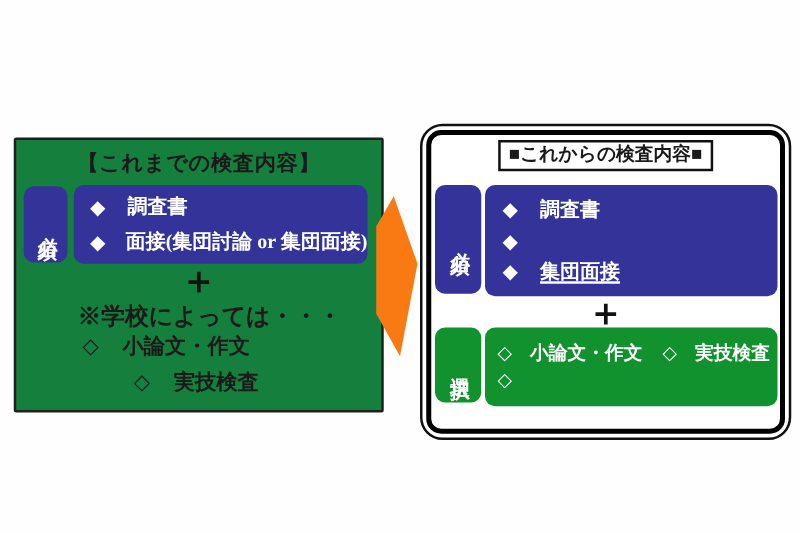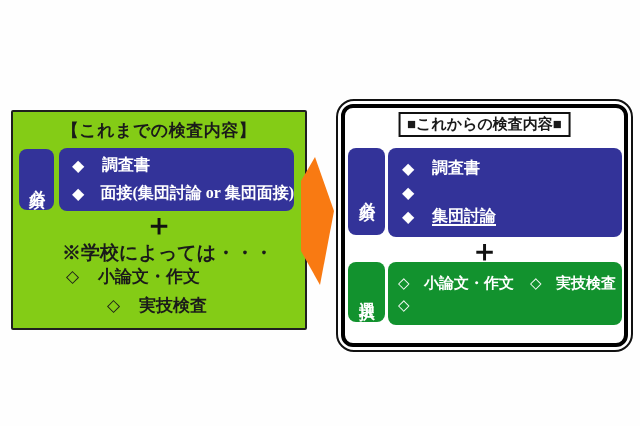--- a/index.html
+++ b/index.html
@@ -3,21 +3,21 @@
 <meta charset="utf-8">
 <style>
   html,body{margin:0;padding:0;background:#ffffff;}
   .canvas{
     position:relative;width:640px;height:426px;background:#fefefe;overflow:hidden;
     font-family:"Liberation Serif","DejaVu Serif",serif;color:#1a1a1a;
   }
   
   .panel-left{
     position:absolute;left:11px;top:110px;width:296px;height:220px;
-    border:2px solid #1f1f1f;border-radius:2px;background:#84cc16;box-sizing:border-box;
+    border:2px solid #1f1f1f;border-radius:2px;background:#15803d;box-sizing:border-box;
   }
   .pl-title{
     position:absolute;top:7px;left:0;width:100%;text-align:center;
     font-size:17px;font-weight:bold;letter-spacing:0.5px;
   }
   .vlabel{
     position:absolute;display:flex;align-items:center;justify-content:center;
     color:#ffffff;font-weight:bold;font-size:16px;border-radius:8px;
     writing-mode:vertical-rl;text-orientation:upright;letter-spacing:3px;
   }
@@ -113,21 +113,21 @@
       <div class="item-box blue pr-req-box">
         <div class="item-row">
           <span class="bullet">◆</span>
           <span>調査書</span>
         </div>
         <div class="item-row">
           <span class="bullet">◆</span>
         </div>
         <div class="item-row">
           <span class="bullet">◆</span>
-          <span class="u">集団討論</span>
+          <span class="u">集団面接</span>
         </div>
       </div>
 
       <div class="plus pr-plus">＋</div>
 
       <div class="vlabel green pr-sel-label">選択</div>
 
       <div class="item-box green pr-sel-box">
         <div class="item-row">
           <span class="bullet">◇</span>

